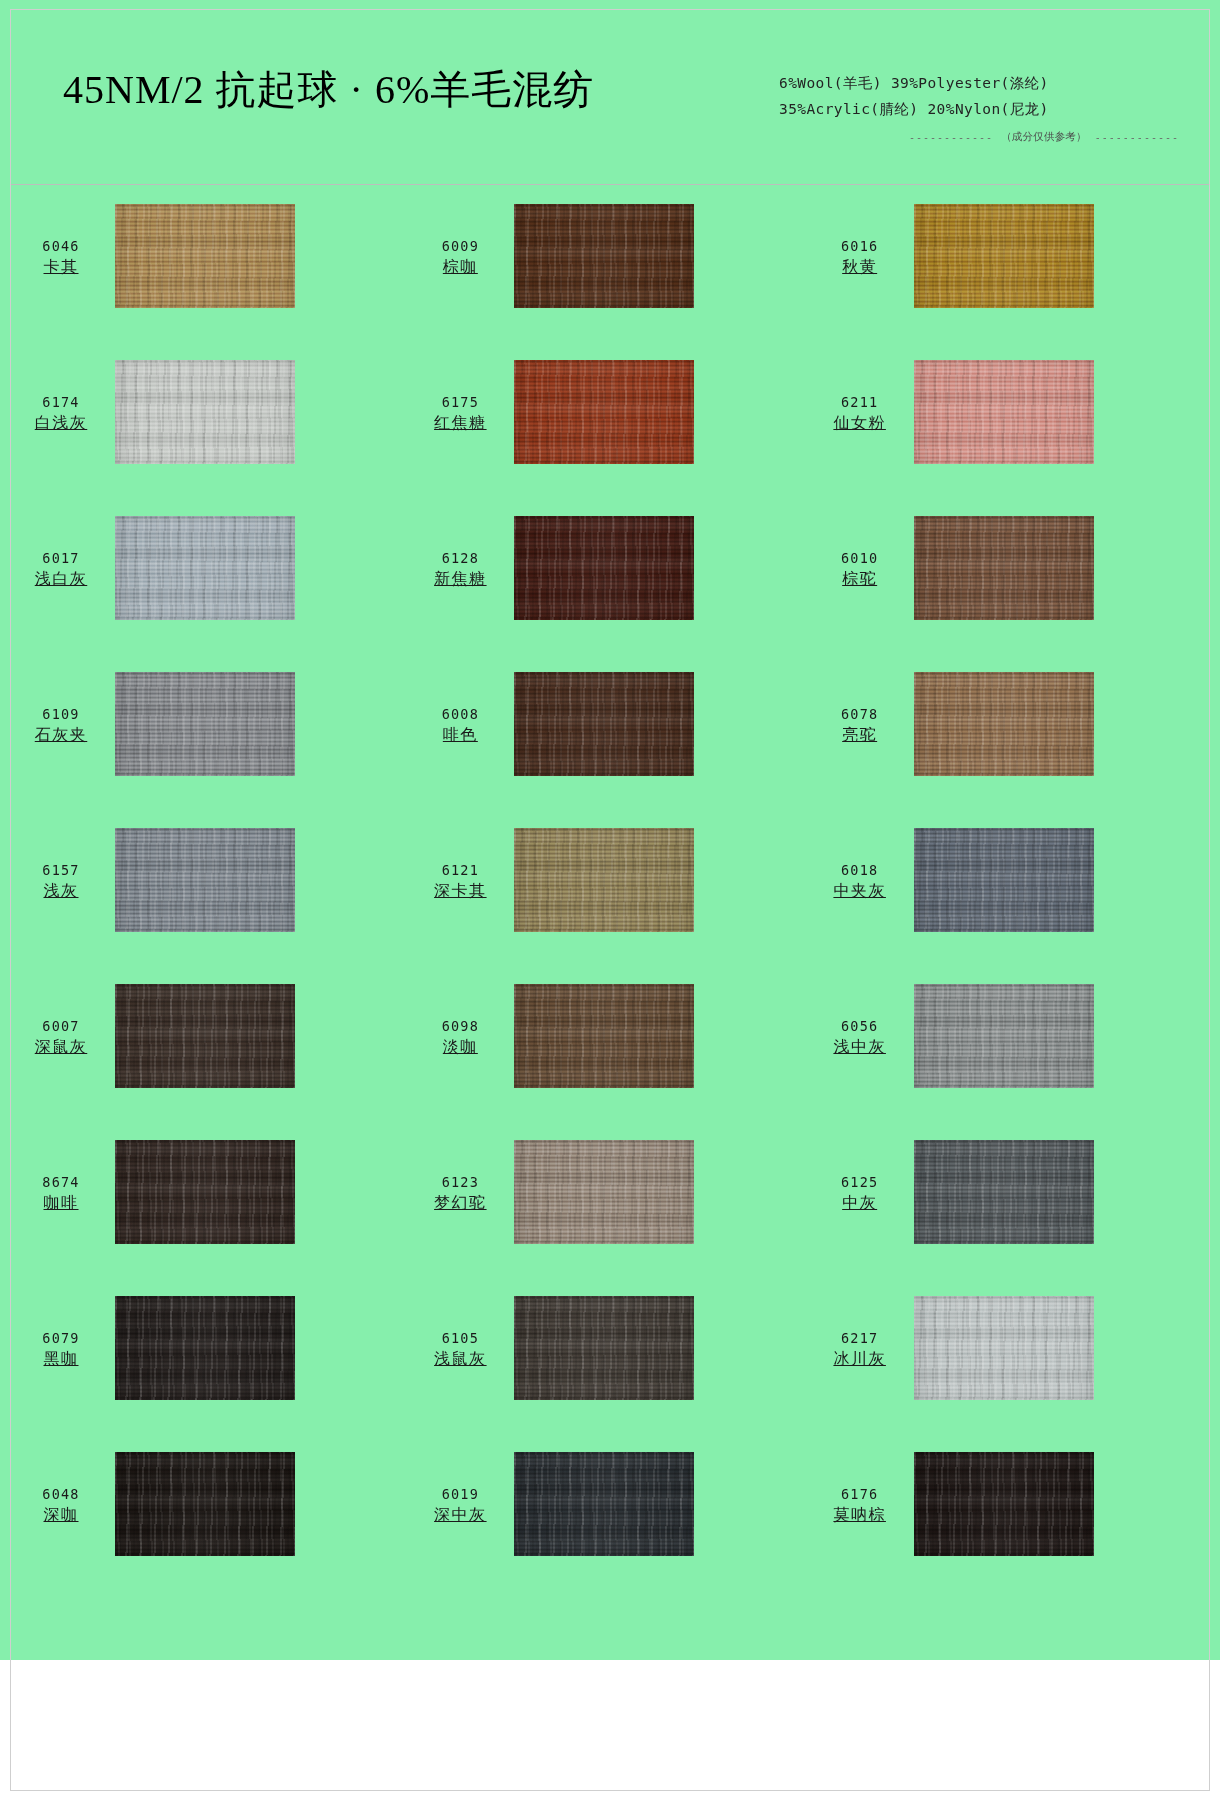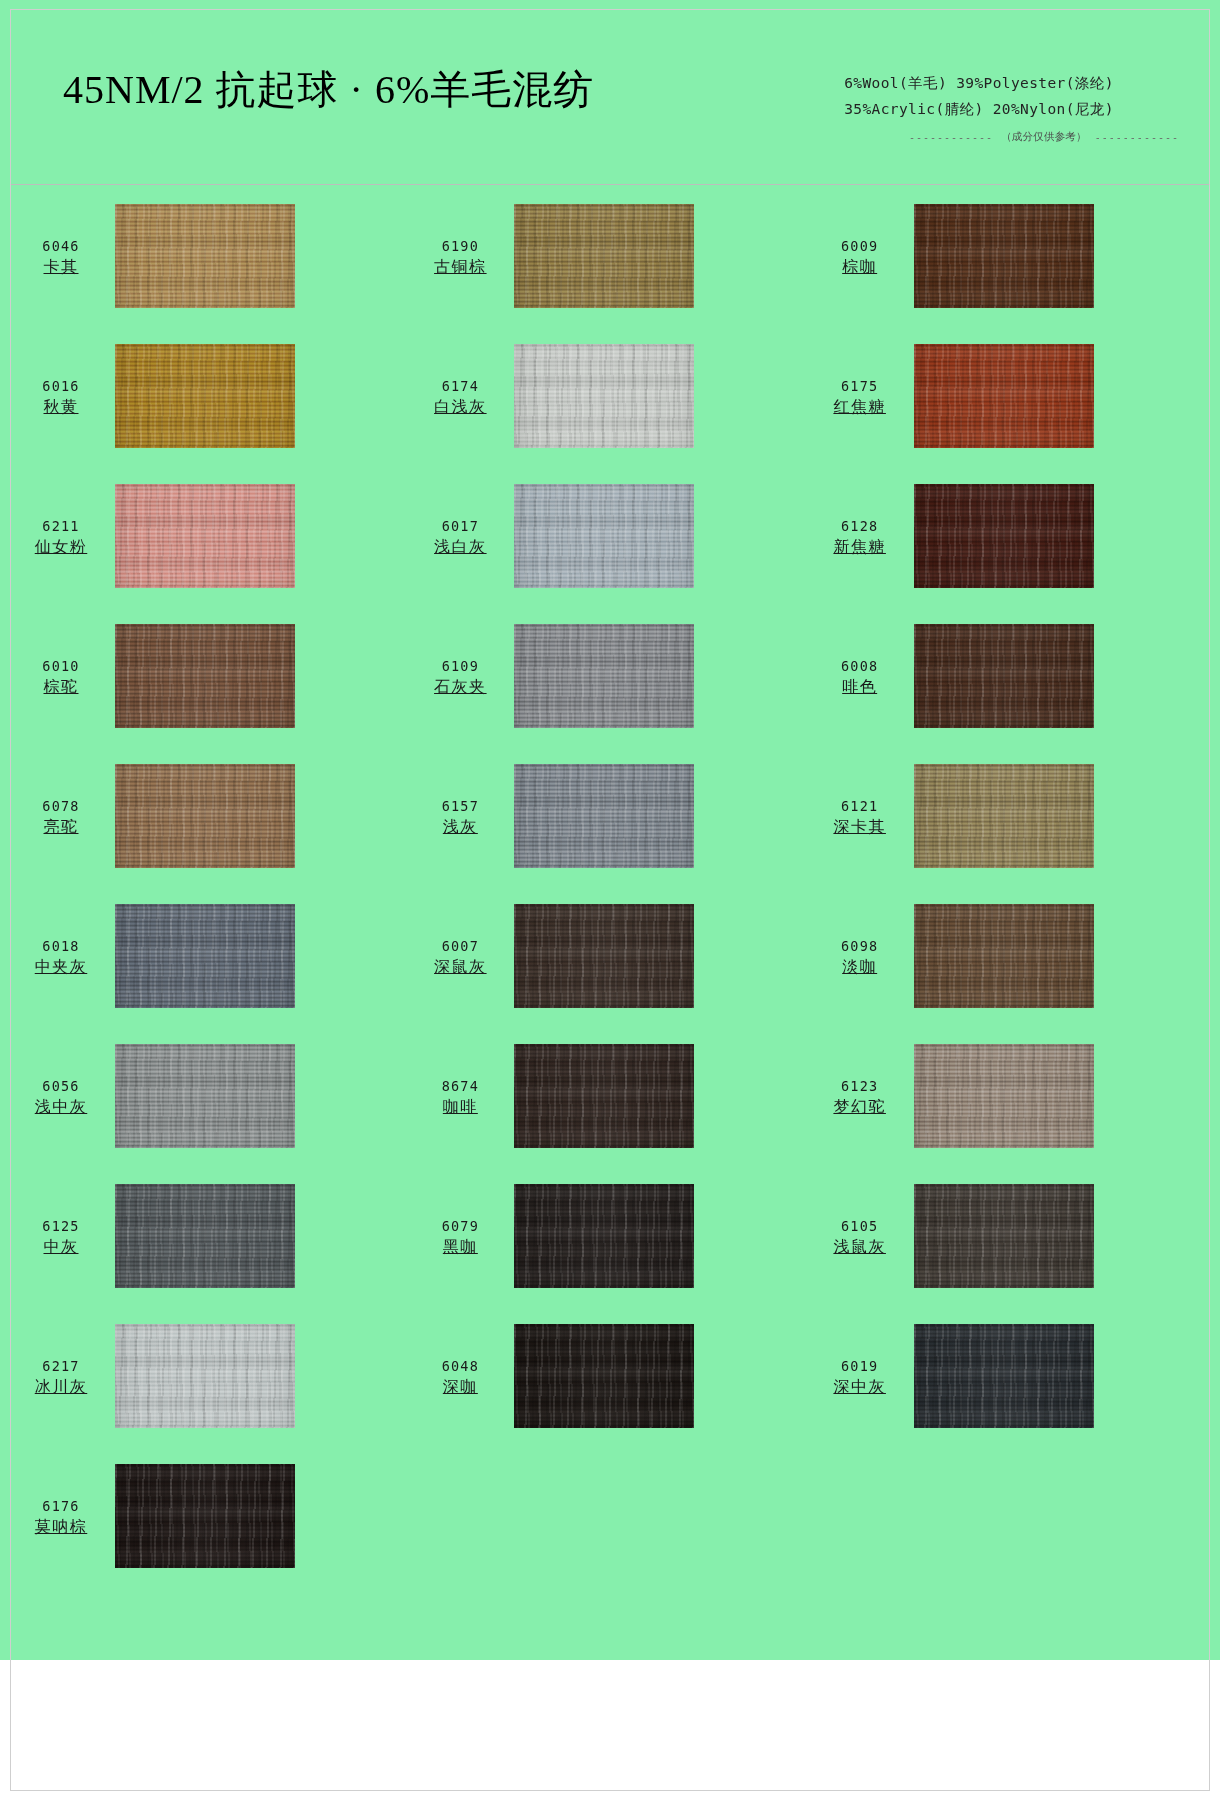--- a/index.html
+++ b/index.html
@@ -53,21 +53,21 @@
     font-weight: 400;
     letter-spacing: 1px;
     color: #000000;
     white-space: nowrap;
   }
   .comp-block {
     position: absolute;
     right: 30px;
     top: 60px;
     width: 400px;
-    text-align: center;
+    text-align: left;
   }
   .comp-line {
     font-family: "DejaVu Sans Mono", "Liberation Mono", monospace;
     font-size: 14.5px;
     letter-spacing: 0.4px;
     color: #232323;
     line-height: 26px;
     white-space: nowrap;
   }
   .comp-note {
@@ -91,21 +91,21 @@
   
   .grid {
     position: absolute;
     left: 11px;
     top: 186px;
     width: 1198px;
     height: 1604px;
     display: grid;
     grid-template-columns: repeat(3, 1fr);
     grid-auto-rows: 140px;
-    row-gap: 0px;
+    row-gap: 16px;
   }
   .cell {
     position: relative;
     display: flex;
     align-items: center;
     height: 140px;
   }
   .cell-label {
     width: 104px;
     flex: 0 0 104px;
@@ -248,33 +248,20 @@
         <div class="swatch">
           <div class="base" style="background: rgb(168, 133, 79);"></div>
           <div class="bands"></div>
           <div class="fibers"></div>
           <div class="threads"></div>
           <div class="shade"></div>
         </div>
       </div>
       <div class="cell">
         <div class="cell-label">
-          <span class="code">6190</span>
-          <span class="cname">古铜棕</span>
-        </div>
-        <div class="swatch">
-          <div class="base" style="background: rgb(138, 117, 64);"></div>
-          <div class="bands"></div>
-          <div class="fibers"></div>
-          <div class="threads"></div>
-          <div class="shade"></div>
-        </div>
-      </div>
-      <div class="cell">
-        <div class="cell-label">
           <span class="code">6009</span>
           <span class="cname">棕咖</span>
         </div>
         <div class="swatch">
           <div class="base" style="background: rgb(77, 42, 21);"></div>
           <div class="bands"></div>
           <div class="fibers"></div>
           <div class="threads"></div>
           <div class="shade"></div>
         </div>

